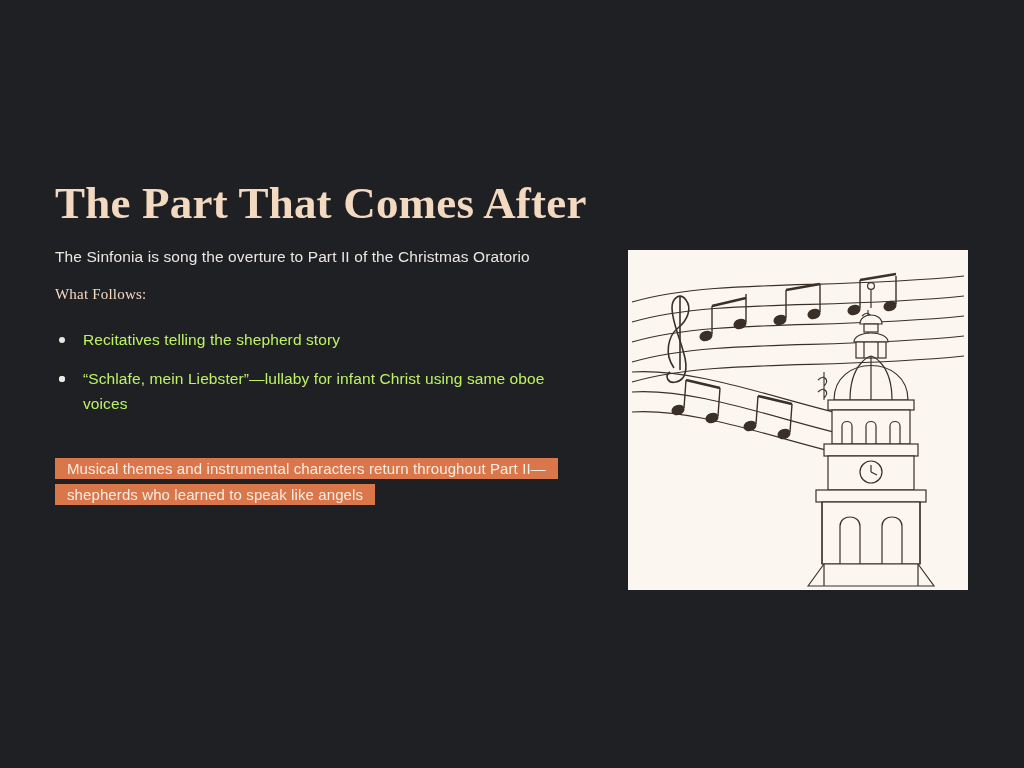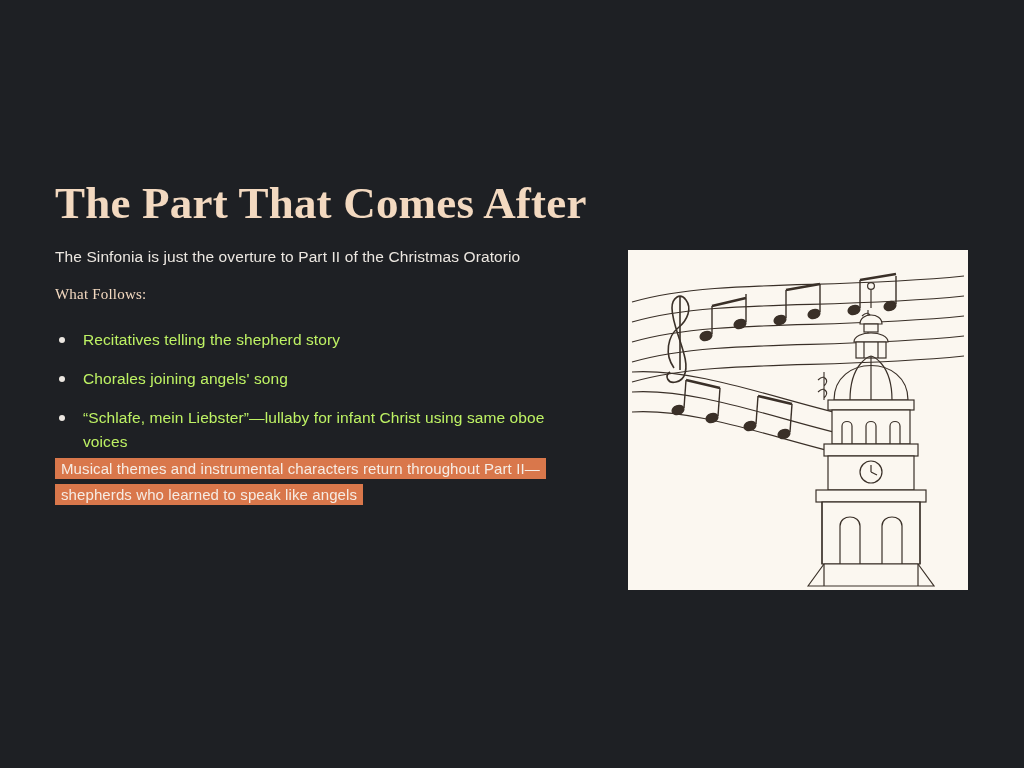--- a/index.html
+++ b/index.html
@@ -84,21 +84,21 @@
   }
   .highlight-block span {
     display: inline;
     background: #d9774b;
     color: #f6ece4;
     font-size: 15px;
     line-height: 1.72;
     letter-spacing: 0.1px;
     box-decoration-break: clone;
     -webkit-box-decoration-break: clone;
-    padding: 2px 6px;
+    padding: 2px 12px;
   }
   .art-card {
     position: absolute;
     left: 628px;
     top: 250px;
     width: 340px;
     height: 340px;
     background: #fbf7f0;
   }
   .art-card svg {
@@ -107,32 +107,31 @@
     height: 340px;
   }
 </style>
 </head>
 <body>
 
 <div class="slide">
 
   <h1 class="title">The Part That Comes After</h1>
 
-  <div class="subtitle">The Sinfonia is just the overture to Part II of the Christmas Oratorio</div>
+  <div class="subtitle">The Sinfonia is song the overture to Part II of the Christmas Oratorio</div>
 
   <div class="section-head">What Follows:</div>
 
   <ul class="bullets">
     <li>
       <span class="dot"></span>
       <span>Recitatives telling the shepherd story</span>
     </li>
     <li>
       <span class="dot"></span>
-      <span>Chorales joining angels' song</span>
     </li>
     <li>
       <span class="dot"></span>
       <span>“Schlafe, mein Liebster”—lullaby for infant Christ using same oboe voices</span>
     </li>
   </ul>
 
   <div class="highlight-block">
     <span>Musical themes and instrumental characters return throughout Part II—shepherds who learned to speak like angels</span>
   </div>

